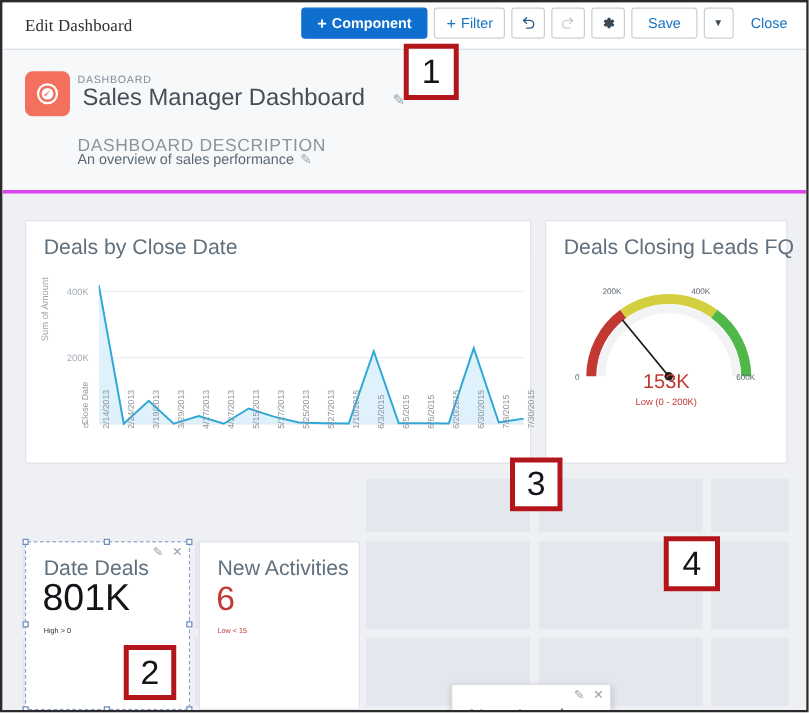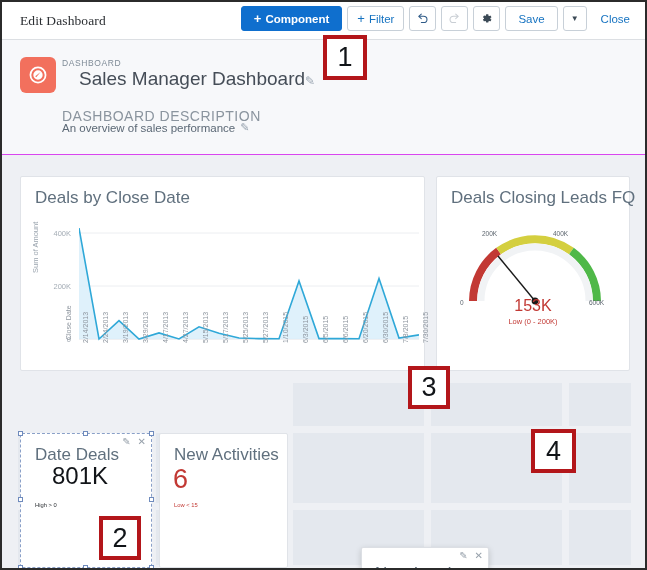--- a/index.html
+++ b/index.html
@@ -74,41 +74,41 @@
   .btn.plain {
     border: none; background: transparent; color: #1673c1;
     padding: 0 9px;
   }
 
   
   .dash-header {
     position: absolute; left: 0; top: 38px;
     width: 643px; height: 115px;
     background: #f7f8fa;
-    border-bottom: 1px solid #d946ef;
+    border-bottom: 3px solid #d946ef;
     text-decoration: underline;
   }
   .dash-icon {
     position: absolute; left: 18px; top: 17px;
     width: 36px; height: 36px;
     border-radius: 6px;
     background: #f2705d;
     display: flex; align-items: center; justify-content: center;
   }
   .dash-icon svg { display: block; }
   .dash-label {
     position: absolute; left: 60px; top: 18px;
     font-size: 8.5px; letter-spacing: .6px;
     color: #7f8b97; text-transform: uppercase;
   }
   .dash-title {
-    position: absolute; left: 77px; top: 28px;
+    position: absolute; left: 64px; top: 28px;
     font-size: 19px; color: #454d57; font-weight: normal;
     white-space: nowrap;
-    display: flex; align-items: baseline; gap: 0;
+    display: flex; align-items: baseline; gap: 22px;
   }
   .dash-desc-label {
     position: absolute; left: 60px; top: 68px;
     font-size: 14px; letter-spacing: .5px;
     color: #8a949e; text-transform: uppercase;
   }
   .dash-desc {
     position: absolute; left: 60px; top: 81px;
     font-size: 11.5px; color: #5b6875;
     display: flex; align-items: center; gap: 5px;
@@ -184,21 +184,21 @@
 
   
   .metric-num { position: absolute; left: 13px; top: 34px; line-height: 1; }
   .metric-sub { position: absolute; left: 14px; top: 72px; font-size: 5.8px; }
 
   #card-open-deals {
     left: 18px; top: 278px; width: 132px; height: 135px;
     border: 1px dashed #8aa0c8;
     background: #ffffff;
   }
-  #card-open-deals .metric-num { font-size: 24px; color: #111418; top: 30px; margin-left: 18px; }
+  #card-open-deals .metric-num { font-size: 30px; color: #111418; top: 30px; }
   #card-open-deals .metric-sub { color: #2b2f33; top: 68px; }
   .card-tools {
     position: absolute; right: 5px; top: 2px;
     display: flex; gap: 7px; align-items: center;
     color: #97a1ab; font-size: 10px;
   }
   .handle {
     position: absolute; width: 5px; height: 5px;
     background: #ffffff; border: 1px solid #6f8bbd;
   }

